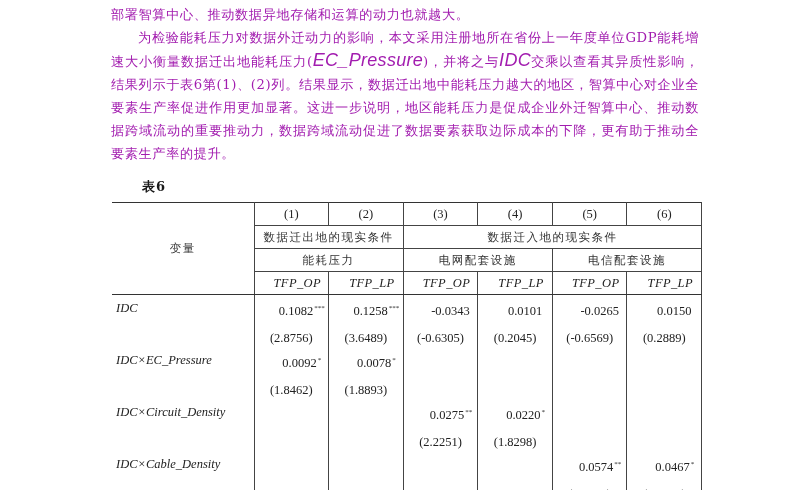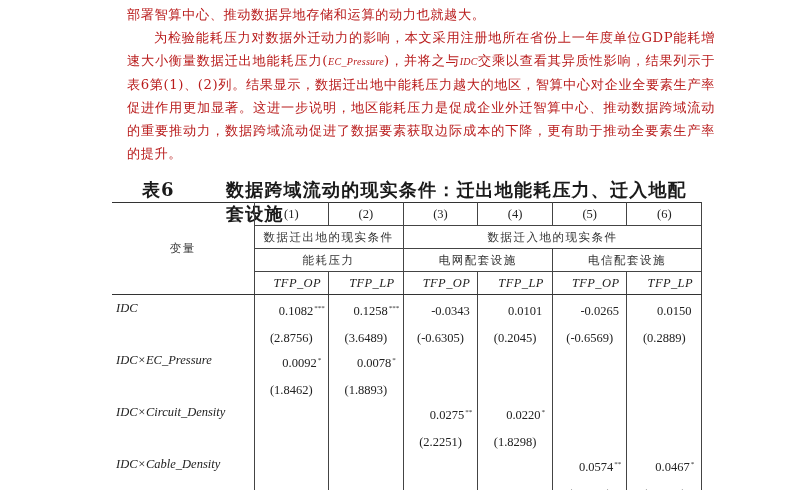--- a/index.html
+++ b/index.html
@@ -2,31 +2,31 @@
 <html><head>
 <meta charset="utf-8">
 <style>
   html, body { margin:0; padding:0; }
   body {
     width:792px; height:490px; overflow:hidden; background:#ffffff;
     position:relative; color:#222;
     font-family: "DejaVu Serif", "Liberation Serif", serif;
   }
   .para {
-    position:absolute; left:127px; width:588px; top:3px;
+    position:absolute; left:111px; width:588px; top:3px;
     font-size:13.2px; line-height:23px; text-align:justify;
-    text-align-last:left; letter-spacing:0.6px; color:#b91c1c;
+    text-align-last:left; letter-spacing:0.6px; color:#a21caf;
   }
   .para p { margin:0; }
   .para .indent { text-indent:27px; }
-  .para i { font-family:Liberation Serif, serif; font-size:10px; letter-spacing:0.3px;margin-top:12px; }
+  .para i { font-family:Liberation Sans, sans-serif; font-size:18px; letter-spacing:0.3px;margin-top:12px; }
 
   .caption {
     position:absolute; top:178px; left:112px; width:590px; height:20px;
-    font-size:18px; font-weight:bold; color:#1a1a1a;
+    font-size:13px; font-weight:bold; color:#1a1a1a;
   }
   .caption .num { position:absolute; left:30px; top:0; letter-spacing:1px; }
   .caption .title { position:absolute; left:114px; top:0; letter-spacing:1.2px; }
 
   table.t {
     position:absolute; left:112px; top:202px; width:590px;
     border-collapse:collapse; table-layout:fixed;
     font-size:12.5px; color:#222;
   }
   table.t col.c0 { width:142px; }
@@ -55,21 +55,20 @@
 </head>
 <body>
 
 <div class="para">
   <p>部署智算中心、推动数据异地存储和运算的动力也就越大。</p>
   <p class="indent"><span>为检验能耗压力对数据外迁动力的影响，本文采用注册地所在省份上一年度单位GDP能耗增速大小衡量数据迁出地能耗压力(</span><i>EC_Pressure</i><span>)，并将之与</span><i>IDC</i><span>交乘以查看其异质性影响，结果列示于表6第(1)、(2)列。结果显示，数据迁出地中能耗压力越大的地区，智算中心对企业全要素生产率促进作用更加显著。这进一步说明，地区能耗压力是促成企业外迁智算中心、推动数据跨域流动的重要推动力，数据跨域流动促进了数据要素获取边际成本的下降，更有助于推动全要素生产率的提升。</span></p>
 </div>
 
 <div class="caption">
   <span class="num">表6</span>
-  <span class="title">数据跨域流动的现实条件：迁出地能耗压力、迁入地配套设施</span>
 </div>
 
 <table class="t">
   <colgroup>
     <col class="c0">
       <col class="cn">
       <col class="cn">
       <col class="cn">
       <col class="cn">
       <col class="cn">

